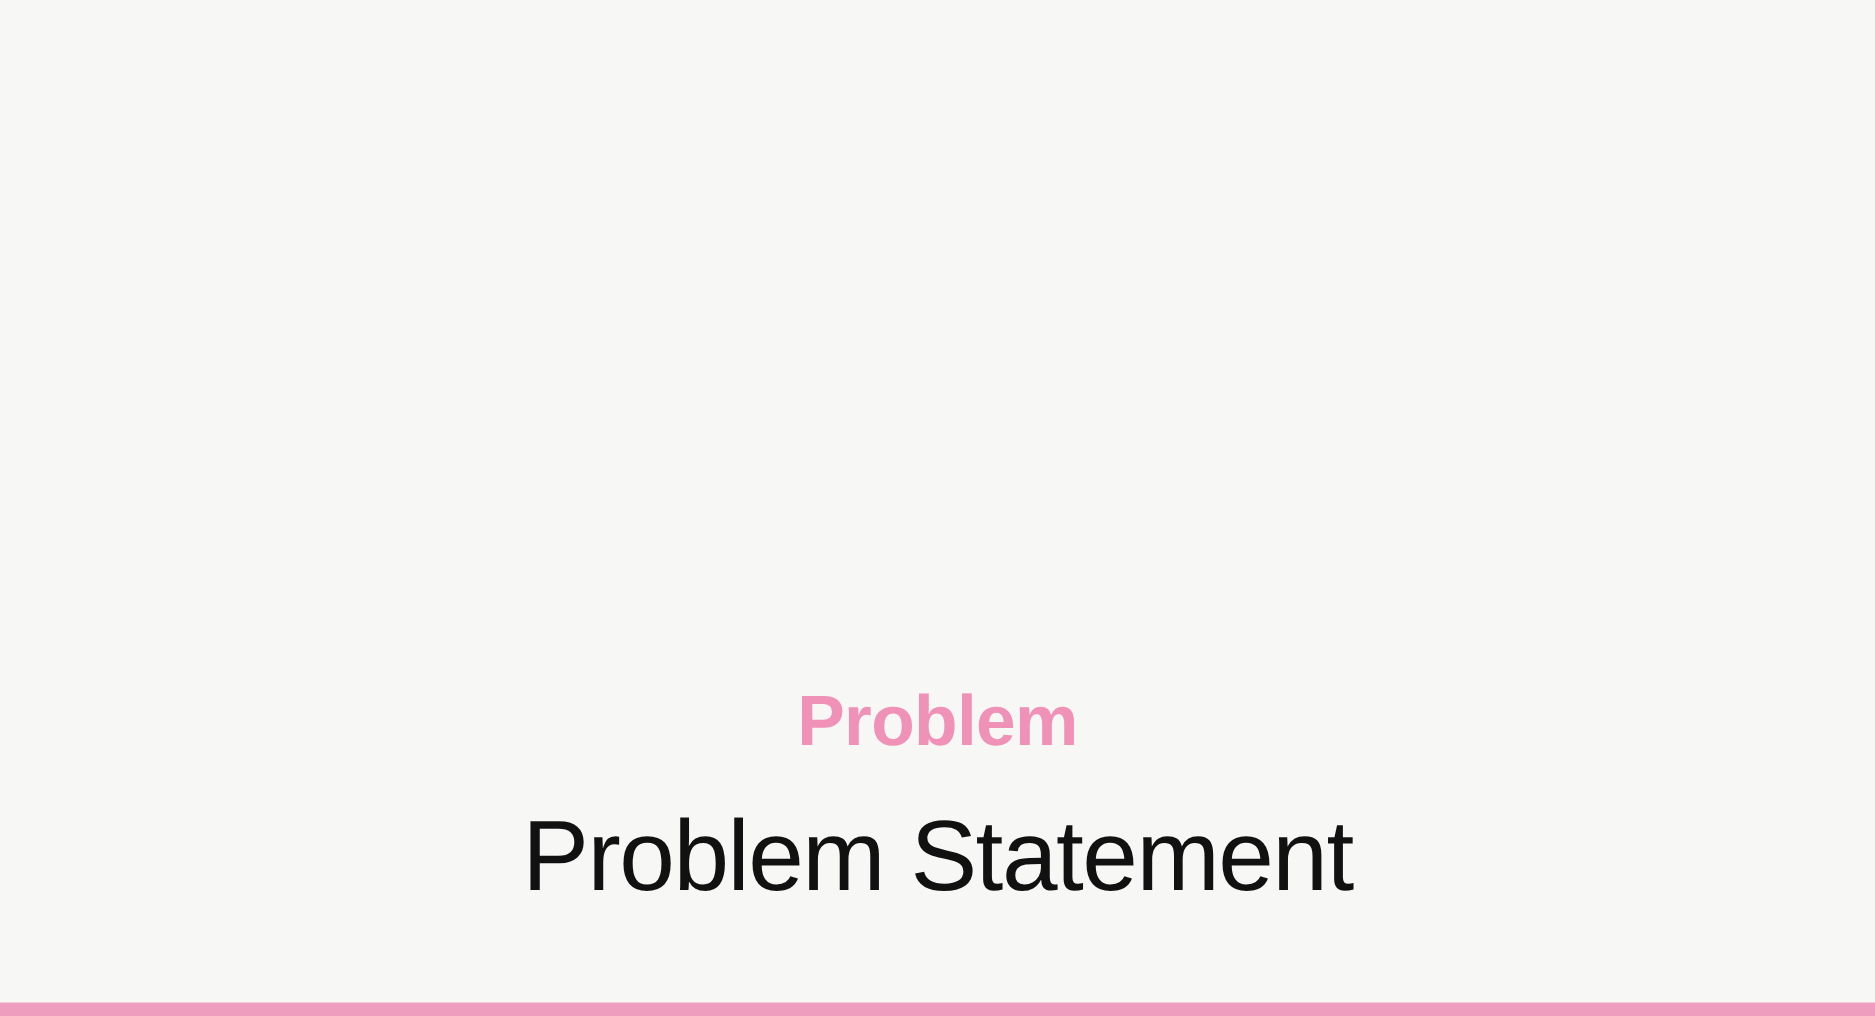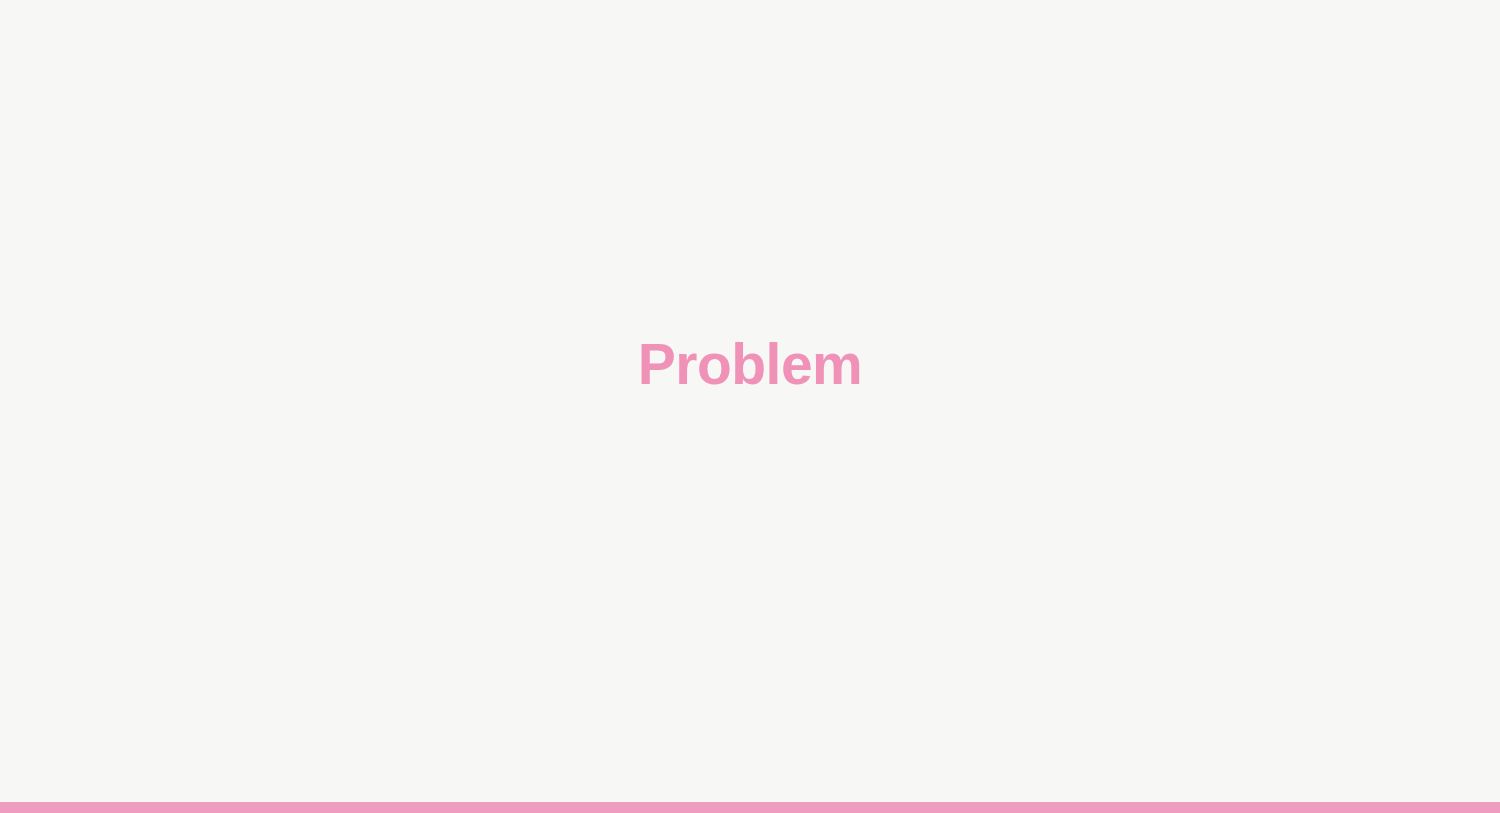--- a/index.html
+++ b/index.html
@@ -28,21 +28,21 @@
   
   .slide-body {
     position: absolute;
     left: 0;
     top: 0;
     width: 1500px;
     height: 802px;
     display: flex;
     flex-direction: column;
     align-items: center;
-    justify-content: center;
+    justify-content: flex-end;
     box-sizing: border-box;
     padding-bottom: 74px;
   }
 
   .content-stack {
     display: flex;
     flex-direction: column;
     align-items: center;
     width: 100%;
   }
@@ -87,19 +87,20 @@
 </head>
 <body style="background: rgb(247, 247, 245);">
 
 <div class="slide" style="background: rgb(247, 247, 245);">
 
   <div class="slide-body">
     <div class="content-stack">
 
       <div class="eyebrow" style="color: rgb(240, 146, 184);">Problem</div>
 
+      <h1 class="slide-title" style="color: rgb(17, 17, 17);">Problem Statement</h1>
 
     </div>
   </div>
 
   <div class="accent-bar" style="background: rgb(239, 157, 191);"></div>
 
 </div>
 
 </body></html>

